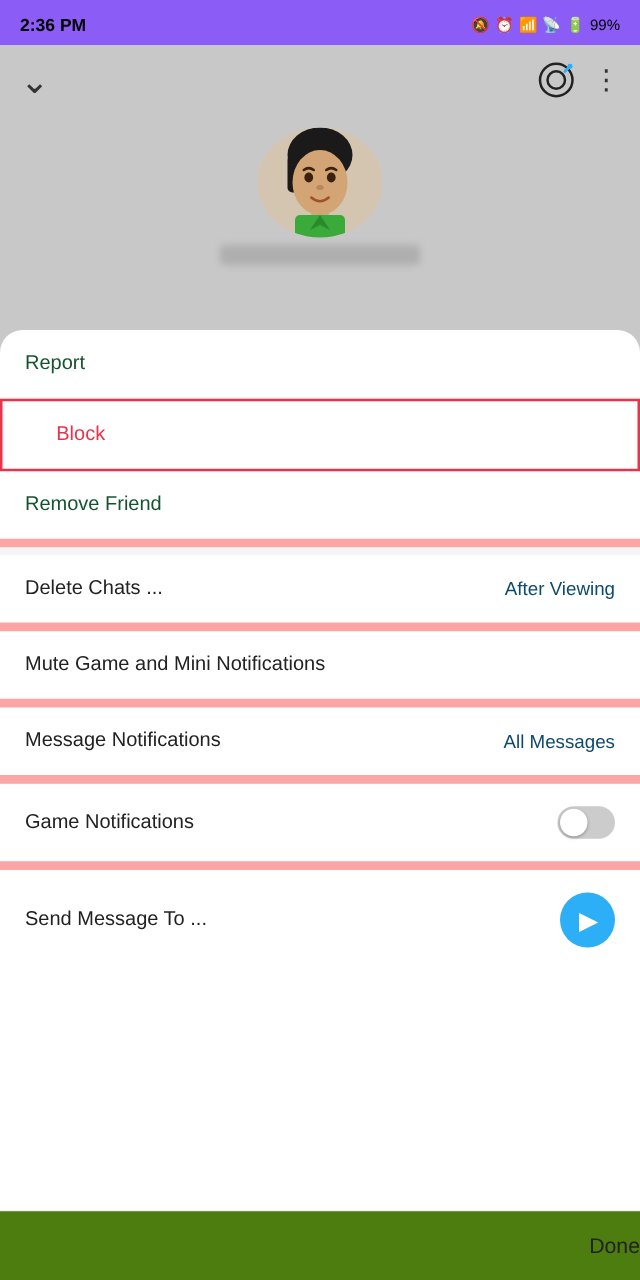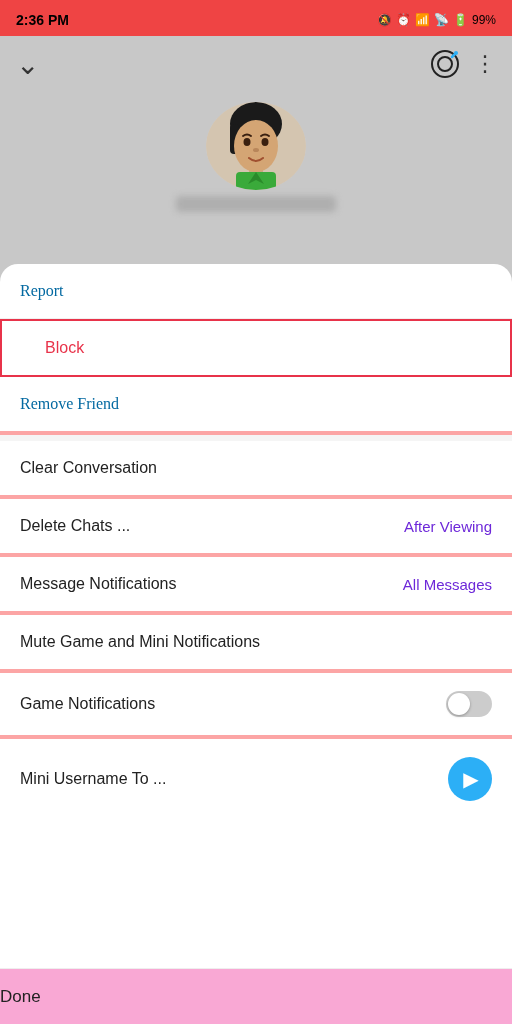--- a/index.html
+++ b/index.html
@@ -11,21 +11,21 @@
       background: #c8c8c8;
       position: relative;
     }
 
     
     .status-bar {
       display: flex;
       justify-content: space-between;
       align-items: center;
       padding: 8px 16px 4px;
-      background: #ef4444;
+      background: #8b5cf6;
       height: 36px;
     }
     .status-time {
       font-size: 14px;
       font-weight: 600;
       color: #000;
     }
     .status-icons {
       display: flex;
       align-items: center;
@@ -98,37 +98,36 @@
       background: #fff;
       border-radius: 18px 18px 0 0;
       height: 760px;
     }
 
     .menu-item {
       display: flex;
       align-items: center;
       justify-content: space-between;
       padding: 18px 20px;
-      border-bottom: 4px solid #fca5a5;
+      border-bottom: 7px solid #fca5a5;
       cursor: pointer;
     }
     .menu-item:last-of-type {
       border-bottom: none;
     }
     .menu-item-label {
       font-size: 16px;
       color: #222;
     }
     .menu-item-value {
       font-size: 15px;
-      color: #6d28d9;
+      color: #0c4a6e;
     }
     .menu-item-red {
-      color: #0369a1;
-      font-family: Liberation Serif, serif;
+      color: #14532d;
     }
     .menu-item-block {
       border: 2px solid #e8334a;
       margin: 0;
       padding-left: 43px;
     }
     .menu-item-block .menu-item-label {
       color: #e8334a;
     }
 
@@ -169,25 +168,25 @@
       margin-left: 2px;
     }
 
     
     .done-bar {
       position: absolute;
       bottom: 0;
       left: 0;
       right: 0;
       height: 56px;
-      background: #f9a8d4;
+      background: #4d7c0f;
       border-top: 1px solid #eee;
       display: flex;
       align-items: center;
-      justify-content: flex-start;
+      justify-content: flex-end;
       cursor: pointer;
     }
     .done-label {
       font-size: 17px;
       font-weight: 500;
       color: #222;
     }
 
     
     .sc-icon {
@@ -265,48 +264,45 @@
     <span class="menu-item-label" style="color:#e8334a; font-weight:500;">Block</span>
   </div>
 
   <div class="menu-item">
     <span class="menu-item-label menu-item-red">Remove Friend</span>
   </div>
 
   <div style="height:6px; background:#f5f5f5;"></div>
 
 
-  <div class="menu-item">
-    <span class="menu-item-label">Clear Conversation</span>
-  </div>
 
   <div class="menu-item">
     <span class="menu-item-label">Delete Chats ...</span>
     <span class="menu-item-value">After Viewing</span>
   </div>
 
   <div class="menu-item">
+    <span class="menu-item-label">Mute Game and Mini Notifications</span>
+  </div>
+
+  <div class="menu-item">
     <span class="menu-item-label">Message Notifications</span>
     <span class="menu-item-value">All Messages</span>
-  </div>
-
-  <div class="menu-item">
-    <span class="menu-item-label">Mute Game and Mini Notifications</span>
   </div>
 
   <div class="menu-item">
     <span class="menu-item-label">Game Notifications</span>
     <div class="toggle">
       <div class="toggle-knob"></div>
     </div>
   </div>
 
 
   <div class="menu-item" style="border-bottom:none;">
-    <span class="menu-item-label">Mini Username To ...</span>
+    <span class="menu-item-label">Send Message To ...</span>
     <div class="send-btn">
       <span class="send-arrow">▶</span>
     </div>
   </div>
 
   <div class="done-bar">
     <span class="done-label">Done</span>
   </div>
 
 </div>

